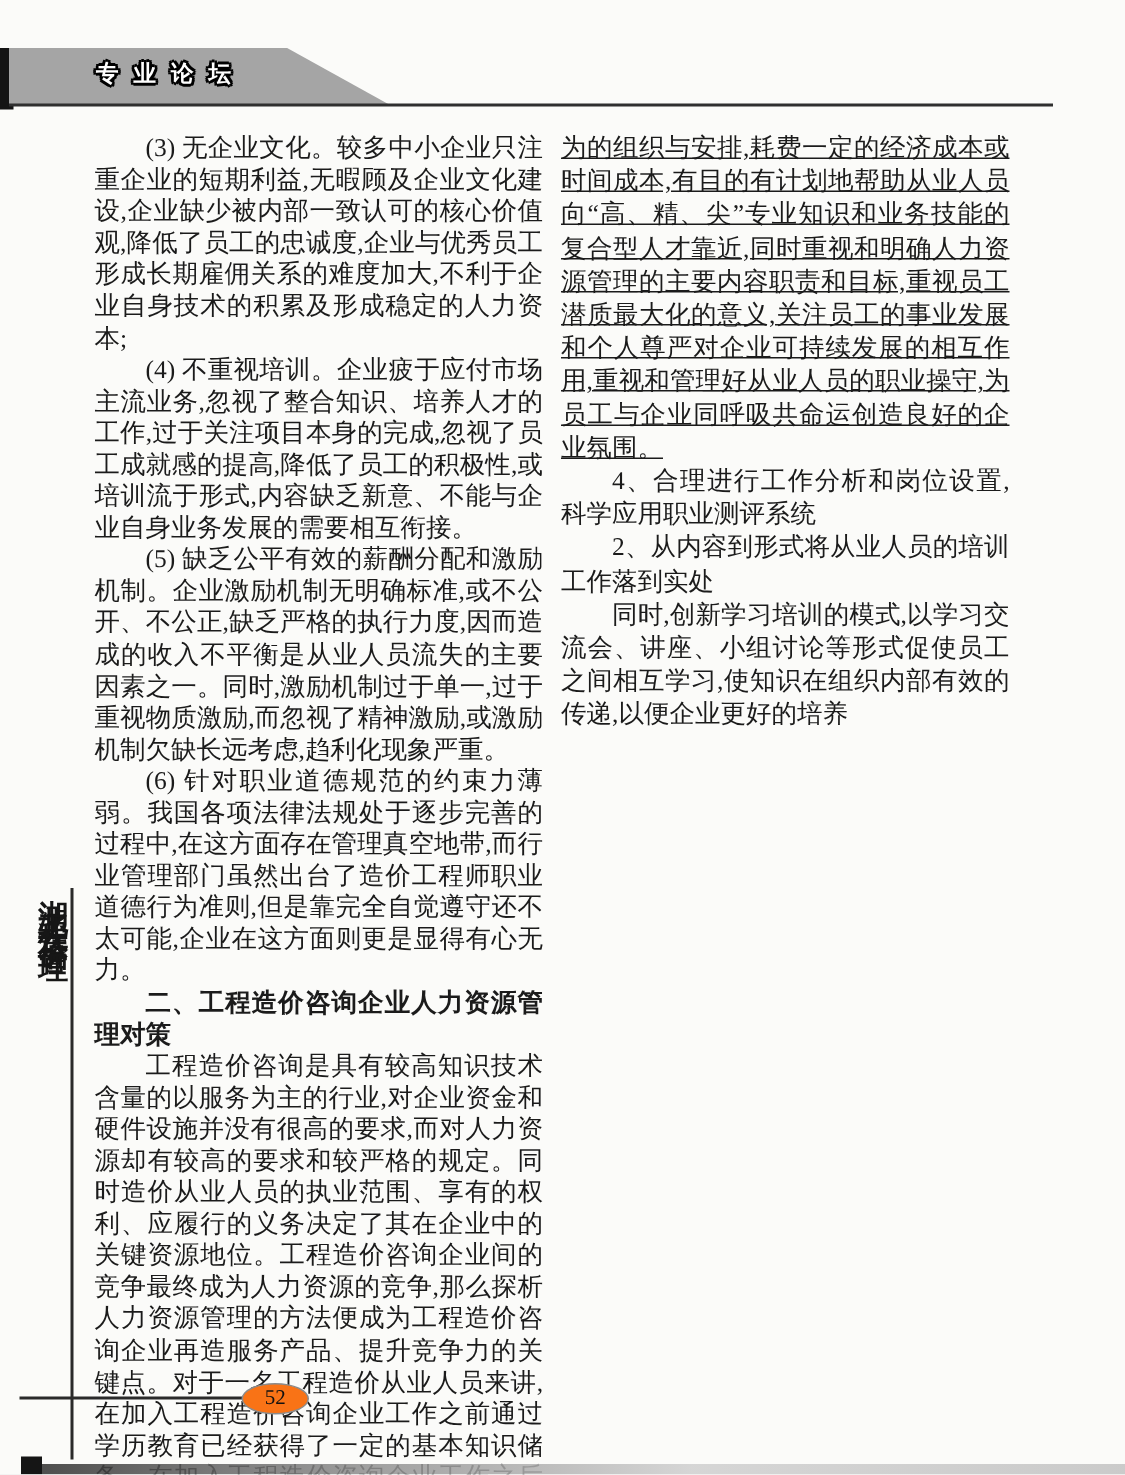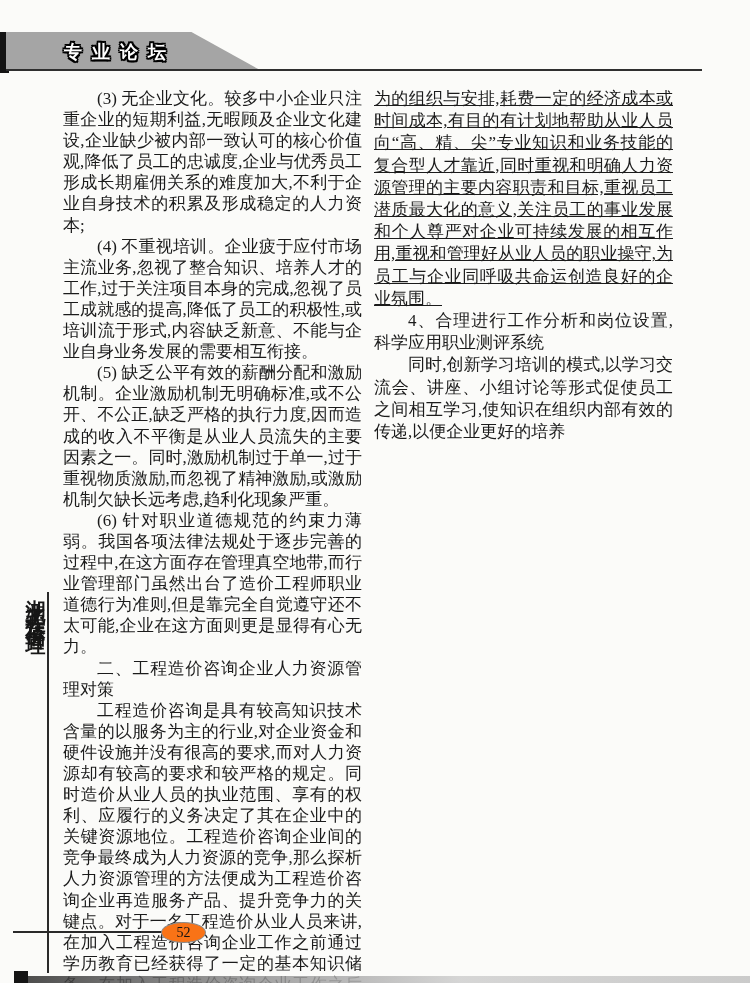--- a/index.html
+++ b/index.html
@@ -9,35 +9,35 @@
     background:#fbfbf9;overflow:hidden;color:#1b1b1b;
   }
   
   .banner-accent{position:absolute;left:0;top:32px;width:9px;height:41px;background:#141414;}
   .banner{
     position:absolute;left:6px;top:32px;width:254px;height:38px;background:#a5a5a5;
     clip-path:polygon(0 0,73% 0,100% 100%,0 100%);
   }
   .banner-label{
     position:absolute;left:64px;top:40px;font-family:"DejaVu Sans",sans-serif;
-    font-size:18px;font-weight:bold;letter-spacing:10px;color:#ffffff;white-space:nowrap;
+    font-size:15px;font-weight:bold;letter-spacing:10px;color:#ffffff;white-space:nowrap;
     text-shadow:-1.6px -1.6px 0 #000,1.6px -1.6px 0 #000,-1.6px 1.6px 0 #000,
                  1.6px 1.6px 0 #000,-1.8px 0 0 #000,1.8px 0 0 #000,0 -1.8px 0 #000,0 1.8px 0 #000;
   }
   .header-rule{position:absolute;left:6px;top:69px;width:696px;height:2px;background:#2f2f2f;}
   
   .col{
     position:absolute;top:88px;width:299px;font-size:17px;color:#1b1b1b;
     text-align:justify;
   }
   .col-left{left:63px;line-height:21.1px;}
   .col-right{left:374px;line-height:22.2px;}
   .col p{margin:0;text-indent:2em;}
   .col p.no-indent{text-indent:0;text-decoration:underline;}
-  .col p.heading{font-weight:normal;}
+  .col p.heading{font-weight:bold;}
   
   .side-title{
     position:absolute;left:22px;top:584px;width:28px;
     writing-mode:vertical-rl;text-orientation:upright;
     font-family:"DejaVu Serif",serif;font-weight:bold;font-size:20px;
     letter-spacing:5px;color:#161616;text-align:center;
   }
   .side-rule{position:absolute;left:47px;top:592px;width:2px;height:381px;background:#2a2a2a;}
   
   .footer-rule{position:absolute;left:13px;top:931px;width:152px;height:2px;background:#2a2a2a;}
@@ -70,20 +70,21 @@
     <p>(4) 不重视培训。企业疲于应付市场主流业务,忽视了整合知识、培养人才的工作,过于关注项目本身的完成,忽视了员工成就感的提高,降低了员工的积极性,或培训流于形式,内容缺乏新意、不能与企业自身业务发展的需要相互衔接。</p>
     <p>(5) 缺乏公平有效的薪酬分配和激励机制。企业激励机制无明确标准,或不公开、不公正,缺乏严格的执行力度,因而造成的收入不平衡是从业人员流失的主要因素之一。同时,激励机制过于单一,过于重视物质激励,而忽视了精神激励,或激励机制欠缺长远考虑,趋利化现象严重。</p>
     <p>(6) 针对职业道德规范的约束力薄弱。我国各项法律法规处于逐步完善的过程中,在这方面存在管理真空地带,而行业管理部门虽然出台了造价工程师职业道德行为准则,但是靠完全自觉遵守还不太可能,企业在这方面则更是显得有心无力。</p>
     <p class="heading">二、工程造价咨询企业人力资源管理对策</p>
     <p>工程造价咨询是具有较高知识技术含量的以服务为主的行业,对企业资金和硬件设施并没有很高的要求,而对人力资源却有较高的要求和较严格的规定。同时造价从业人员的执业范围、享有的权利、应履行的义务决定了其在企业中的关键资源地位。工程造价咨询企业间的竞争最终成为人力资源的竞争,那么探析人力资源管理的方法便成为工程造价咨询企业再造服务产品、提升竞争力的关键点。对于一名工程造价从业人员来讲,在加入工程造价咨询企业工作之前通过学历教育已经获得了一定的基本知识储备。在加入工程造价咨询企业工作之后的“干中学”则加速了从业人员的知识积累和技能提高。这个加速过程需要人</p>
   </div>
 
   <div class="col col-right">
     <p class="no-indent">为的组织与安排,耗费一定的经济成本或时间成本,有目的有计划地帮助从业人员向“高、精、尖”专业知识和业务技能的复合型人才靠近,同时重视和明确人力资源管理的主要内容职责和目标,重视员工潜质最大化的意义,关注员工的事业发展和个人尊严对企业可持续发展的相互作用,重视和管理好从业人员的职业操守,为员工与企业同呼吸共命运创造良好的企业氛围。</p>
     <p>4、合理进行工作分析和岗位设置,科学应用职业测评系统</p>
+    <p>2、从内容到形式将从业人员的培训工作落到实处</p>
     <p>同时,创新学习培训的模式,以学习交流会、讲座、小组讨论等形式促使员工之间相互学习,使知识在组织内部有效的传递,以便企业更好的培养</p>
   </div>
 
   <div class="side-title">湖北工程造价管理</div>
   <div class="side-rule"></div>
 
   <div class="footer-rule"></div>
   <div class="page-oval">
     <span>52</span>
   </div>

